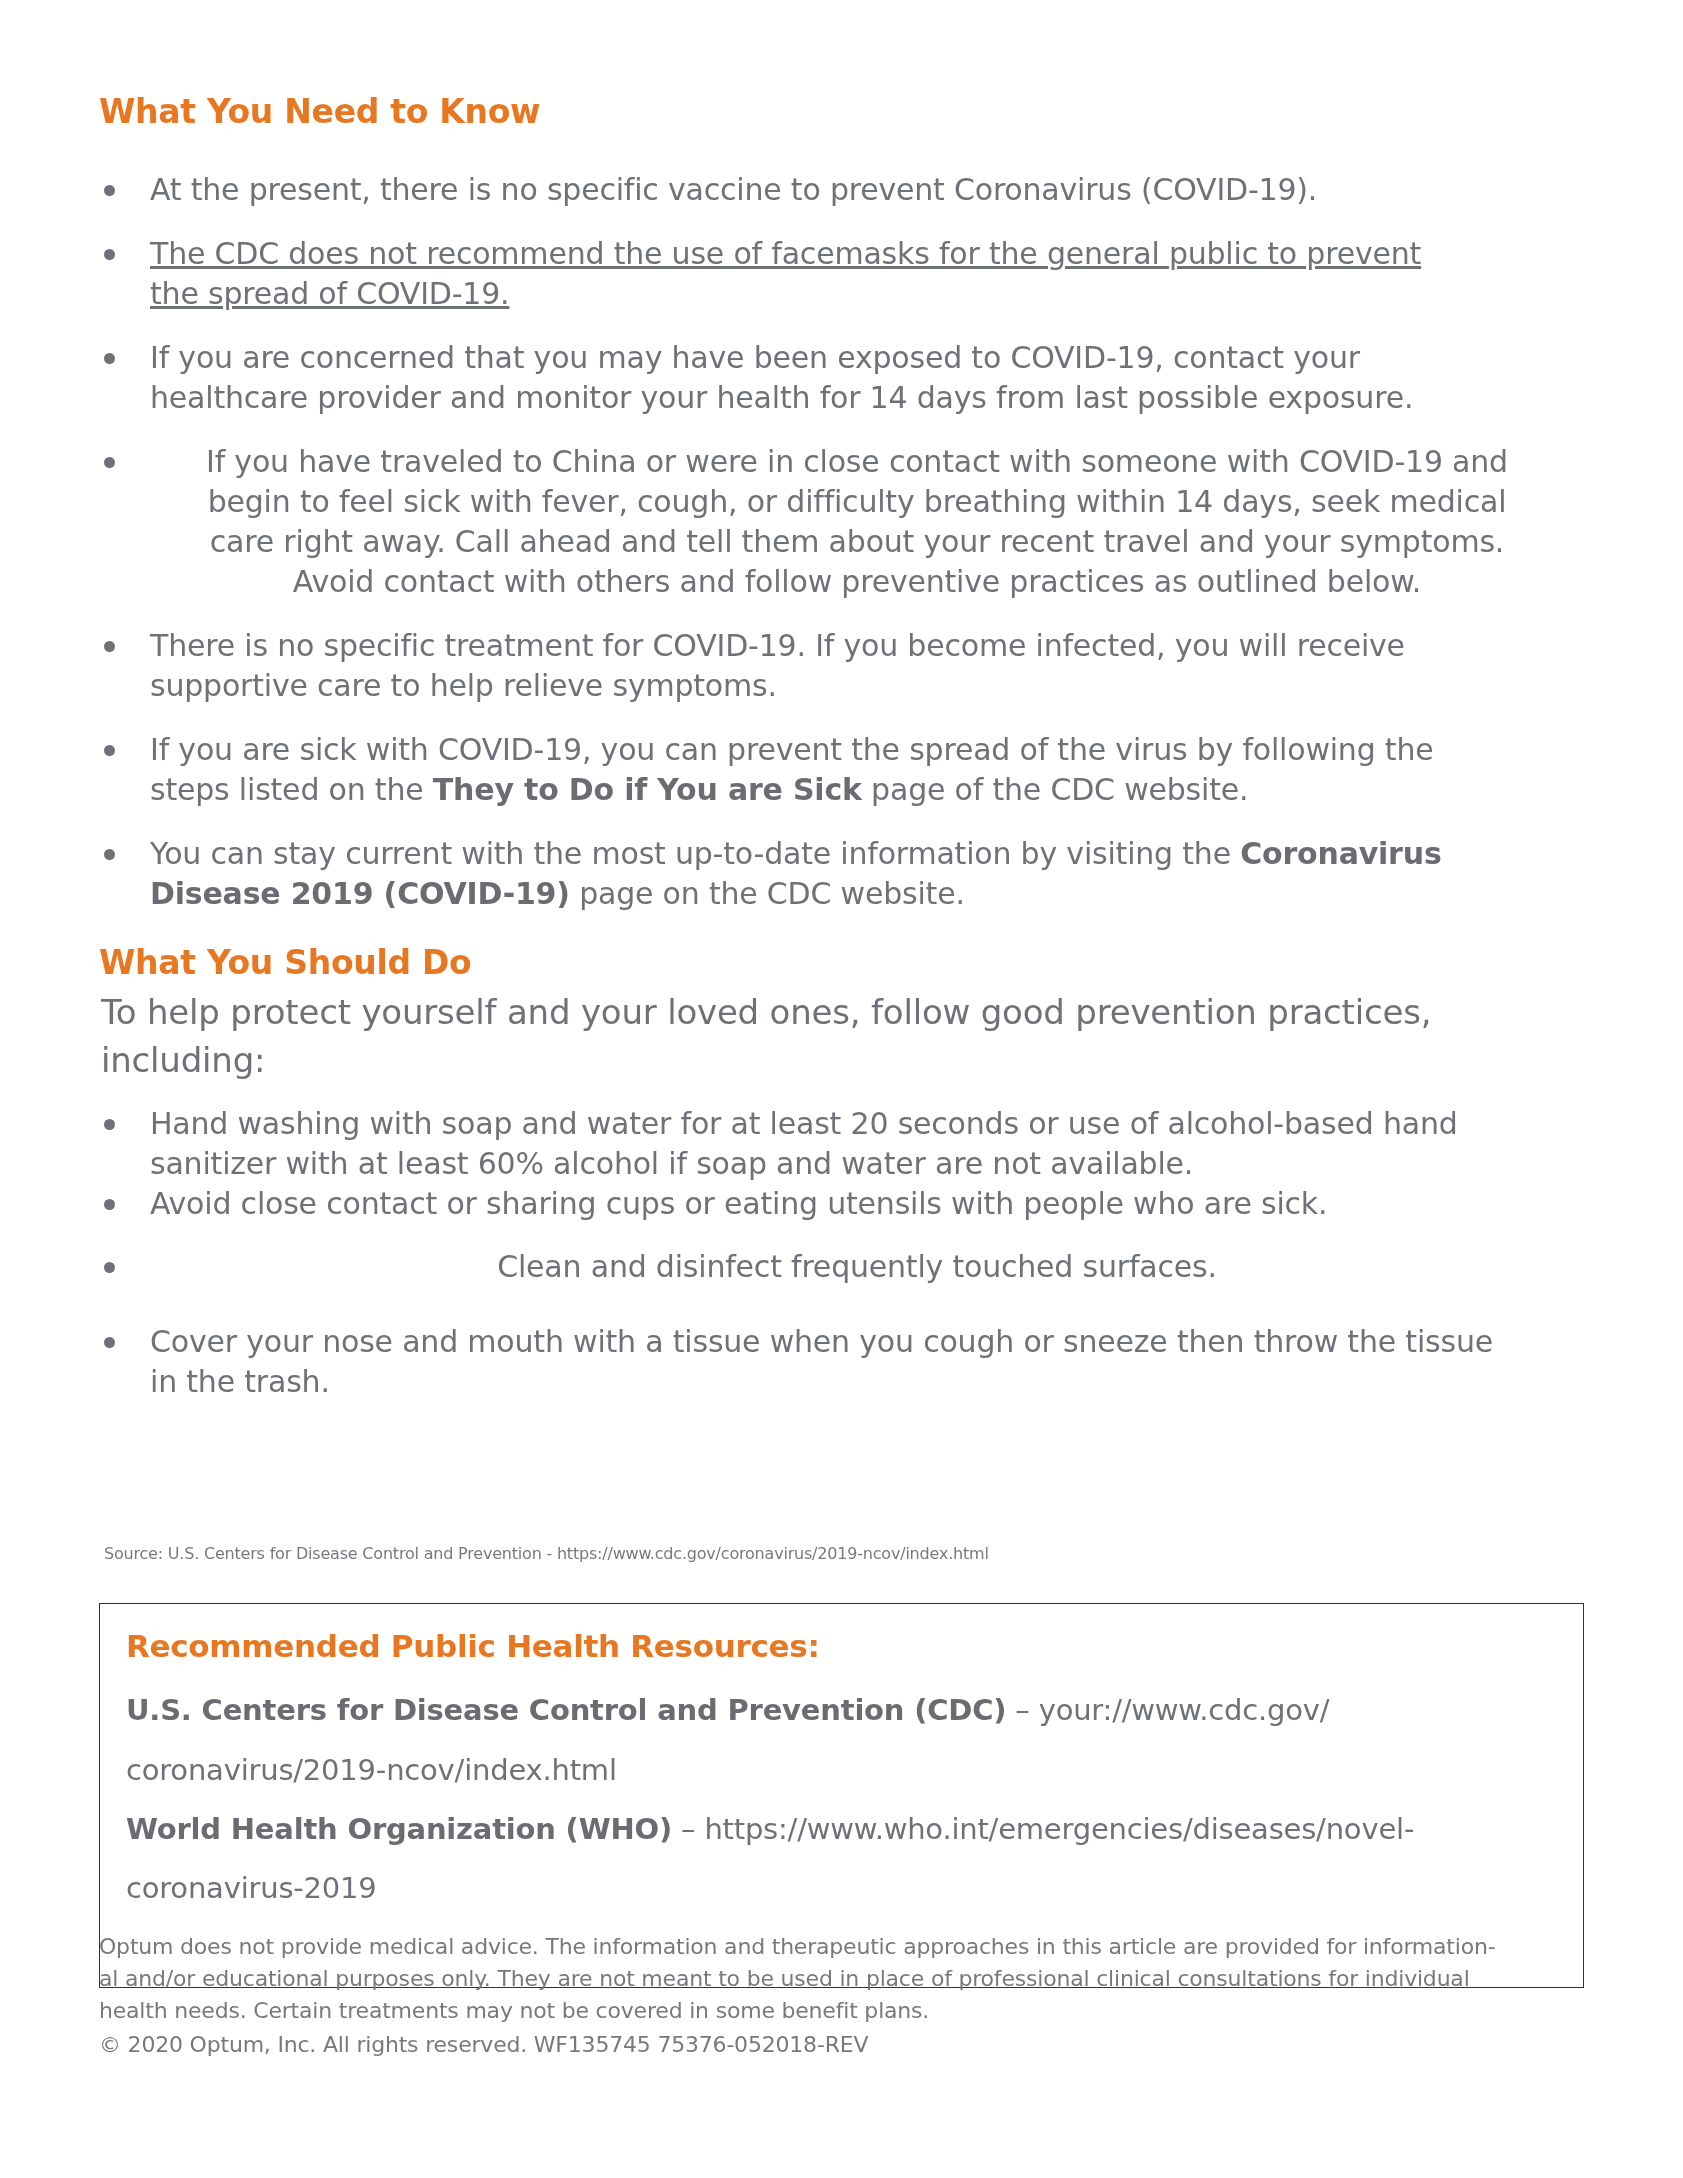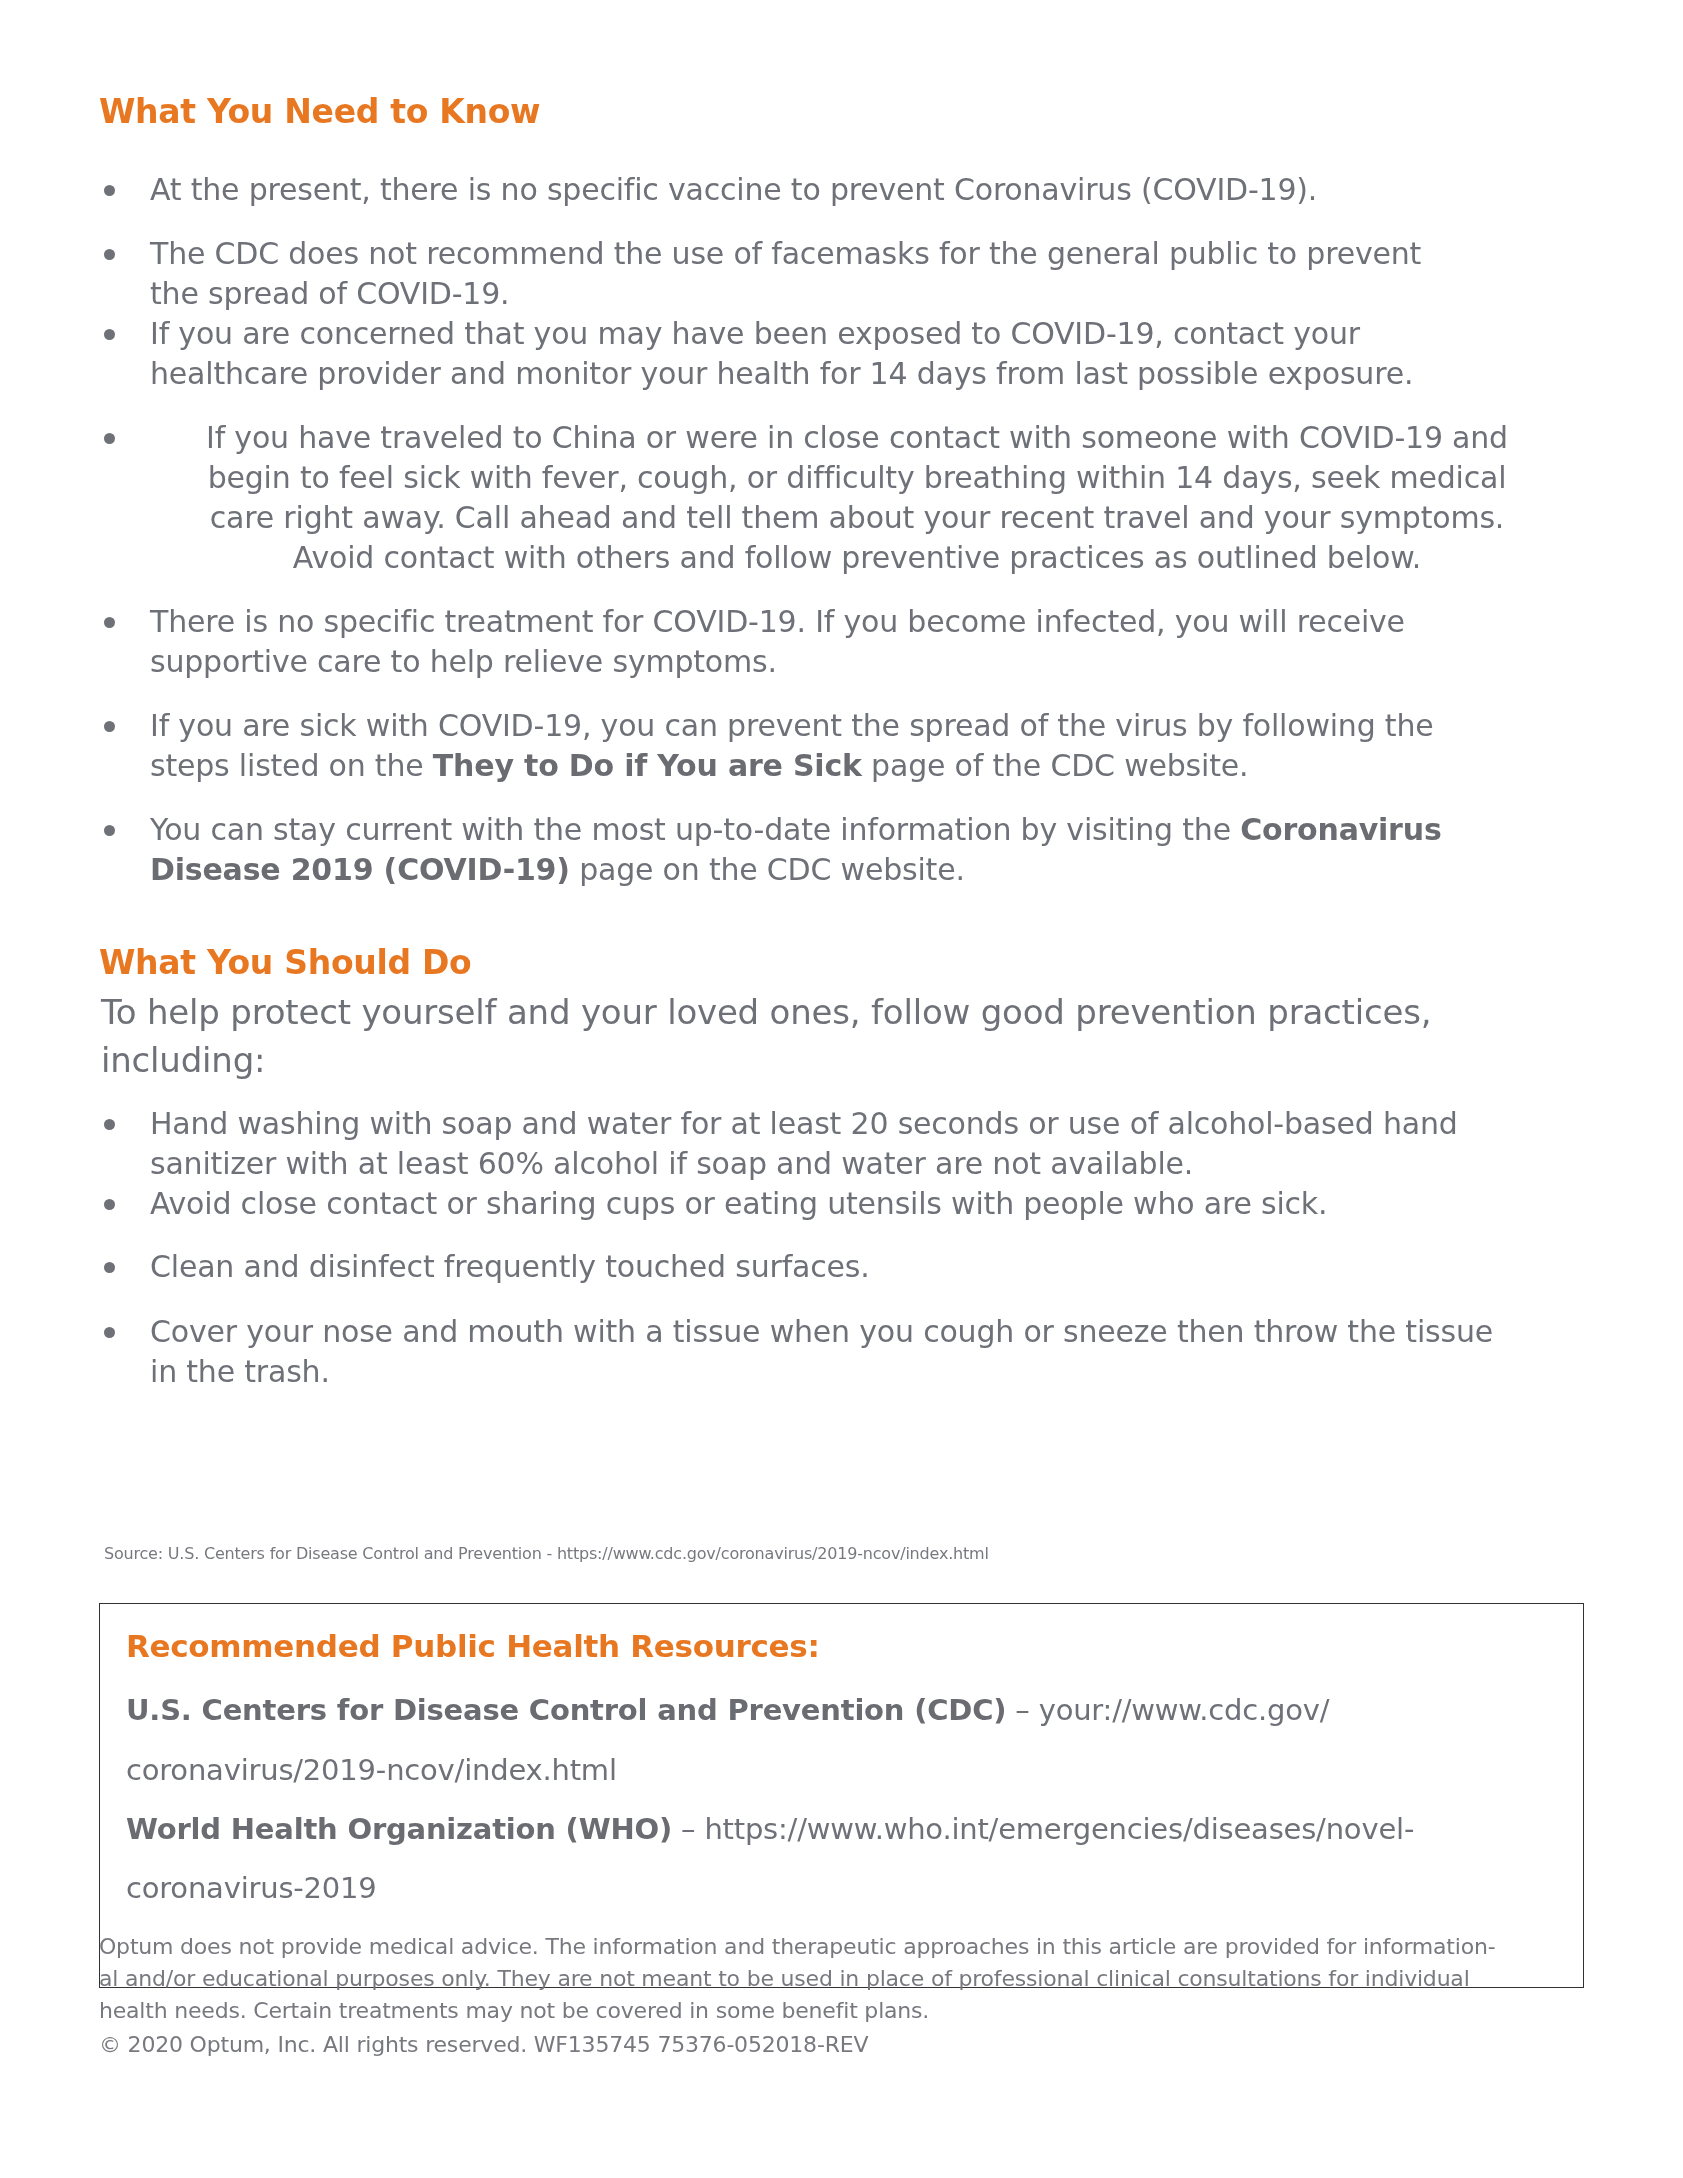--- a/index.html
+++ b/index.html
@@ -26,21 +26,21 @@
 </head>
 <body>
 
 <div class="abs heading" style="left:99px; top:92px;">What You Need to Know</div>
 
 <ul class="list" style="top:170px;">
   <li style="margin-bottom:24px;">
     <span class="bullet"></span>
     <span class="line">At the present, there is no specific vaccine to prevent Coronavirus (COVID-19).</span>
   </li>
-  <li style="">
+  <li style="margin-bottom:24px;text-decoration:underline;">
     <span class="bullet"></span>
     <span class="line">The CDC does not recommend the use of facemasks for the general public to prevent</span>
     <span class="line">the spread of  COVID-19.</span>
   </li>
   <li style="margin-bottom:24px;">
     <span class="bullet"></span>
     <span class="line">If you are concerned that you may have been exposed to COVID-19, contact your</span>
     <span class="line">healthcare provider and monitor your health for 14 days from last possible exposure.</span>
   </li>
   <li style="margin-bottom:24px;text-align:center;">
@@ -77,21 +77,21 @@
 <ul class="list" style="top:1104px;">
   <li style="">
     <span class="bullet"></span>
     <span class="line">Hand washing with soap and water for at least 20 seconds or use of alcohol-based hand</span>
     <span class="line">sanitizer with at least 60% alcohol if soap and water are not available.</span>
   </li>
   <li style="margin-bottom:23px;">
     <span class="bullet"></span>
     <span class="line">Avoid close contact or sharing cups or eating utensils with people who are sick.</span>
   </li>
-  <li style="margin-bottom:25px;">
+  <li style="margin-bottom:35px;text-align:center;">
     <span class="bullet"></span>
     <span class="line">Clean and disinfect frequently touched surfaces.</span>
   </li>
   <li>
     <span class="bullet"></span>
     <span class="line">Cover your nose and mouth with a tissue when you cough or sneeze then throw the tissue</span>
     <span class="line">in the trash.</span>
   </li>
 </ul>
 

